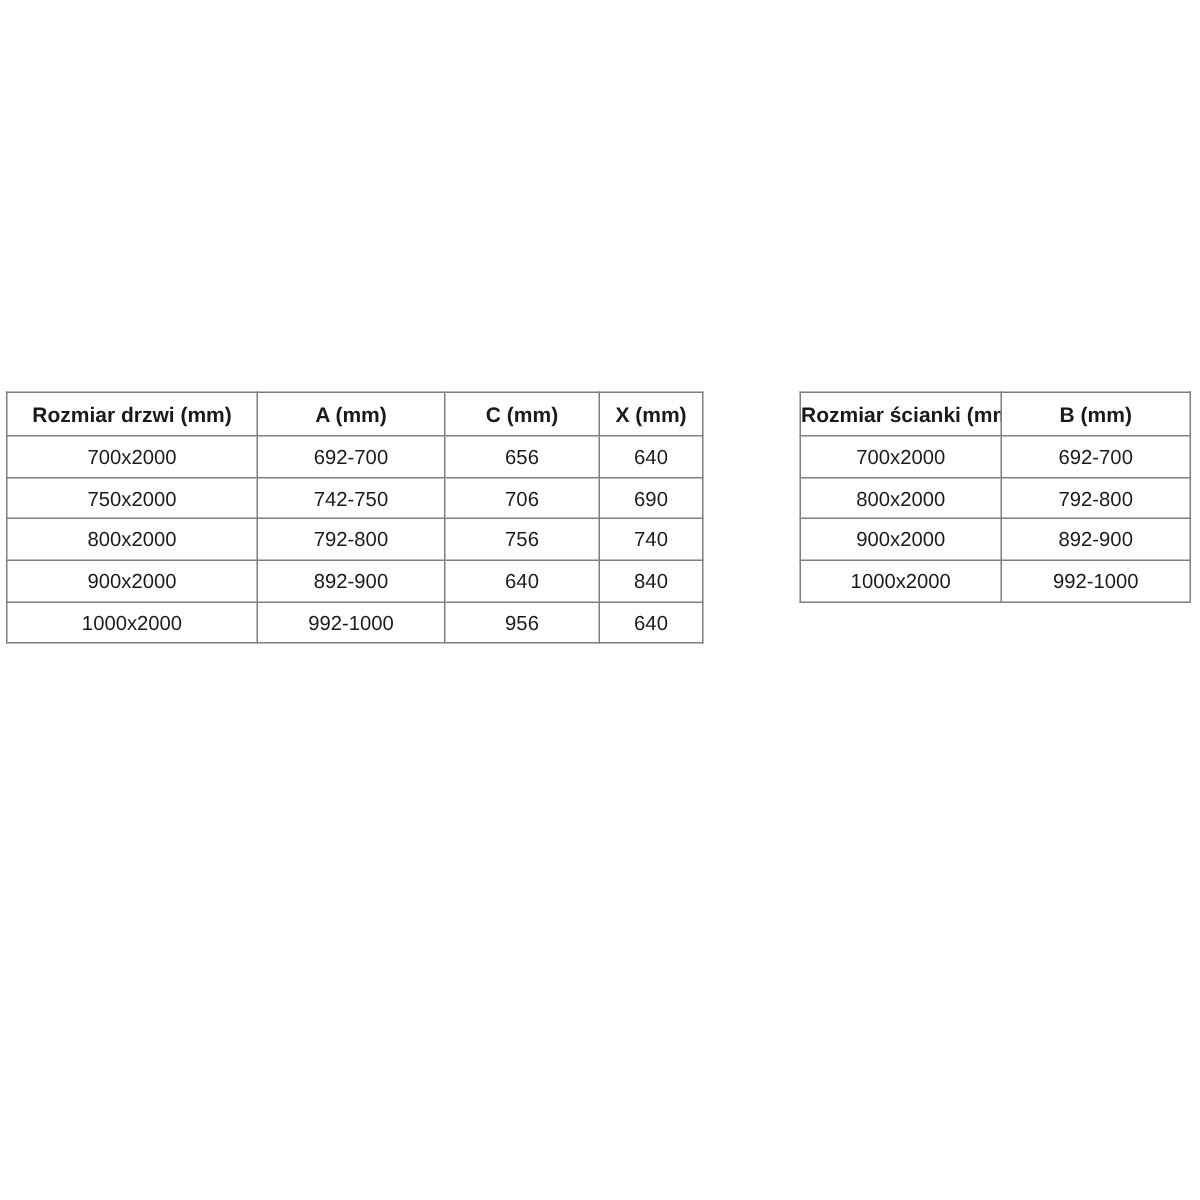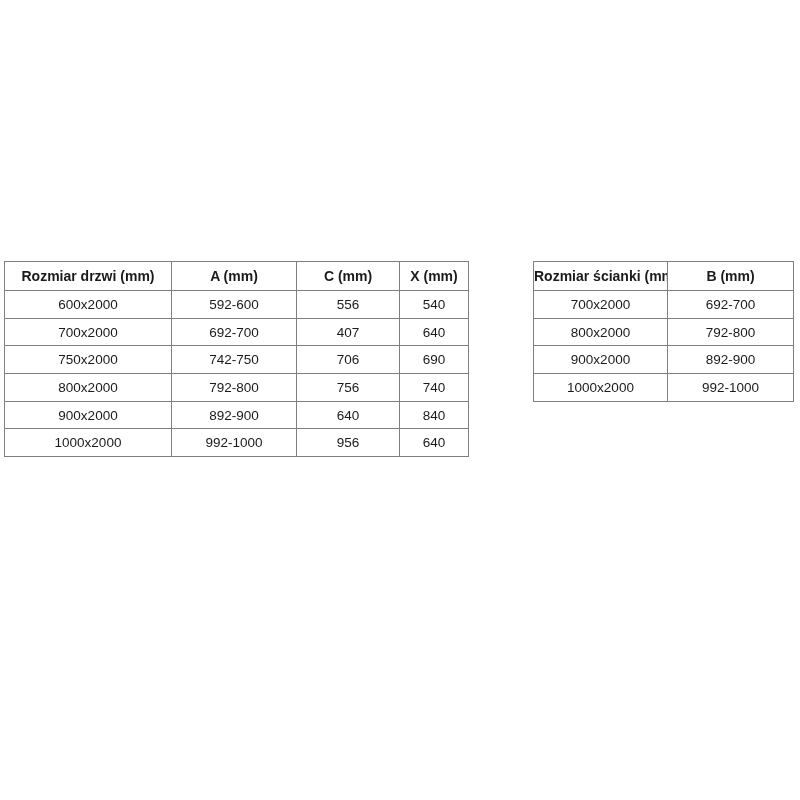--- a/index.html
+++ b/index.html
@@ -58,29 +58,23 @@
   <thead>
         <tr>
           <th>Rozmiar drzwi (mm)</th>
           <th>A (mm)</th>
           <th>C (mm)</th>
           <th>X (mm)</th>
         </tr>
       </thead>
       <tbody>
         <tr>
-          <td>600x2000</td>
-          <td>592-600</td>
-          <td>556</td>
-          <td>540</td>
-        </tr>
-        <tr>
           <td>700x2000</td>
           <td>692-700</td>
-          <td>407</td>
+          <td>656</td>
           <td>640</td>
         </tr>
         <tr>
           <td>750x2000</td>
           <td>742-750</td>
           <td>706</td>
           <td>690</td>
         </tr>
         <tr>
           <td>800x2000</td>

